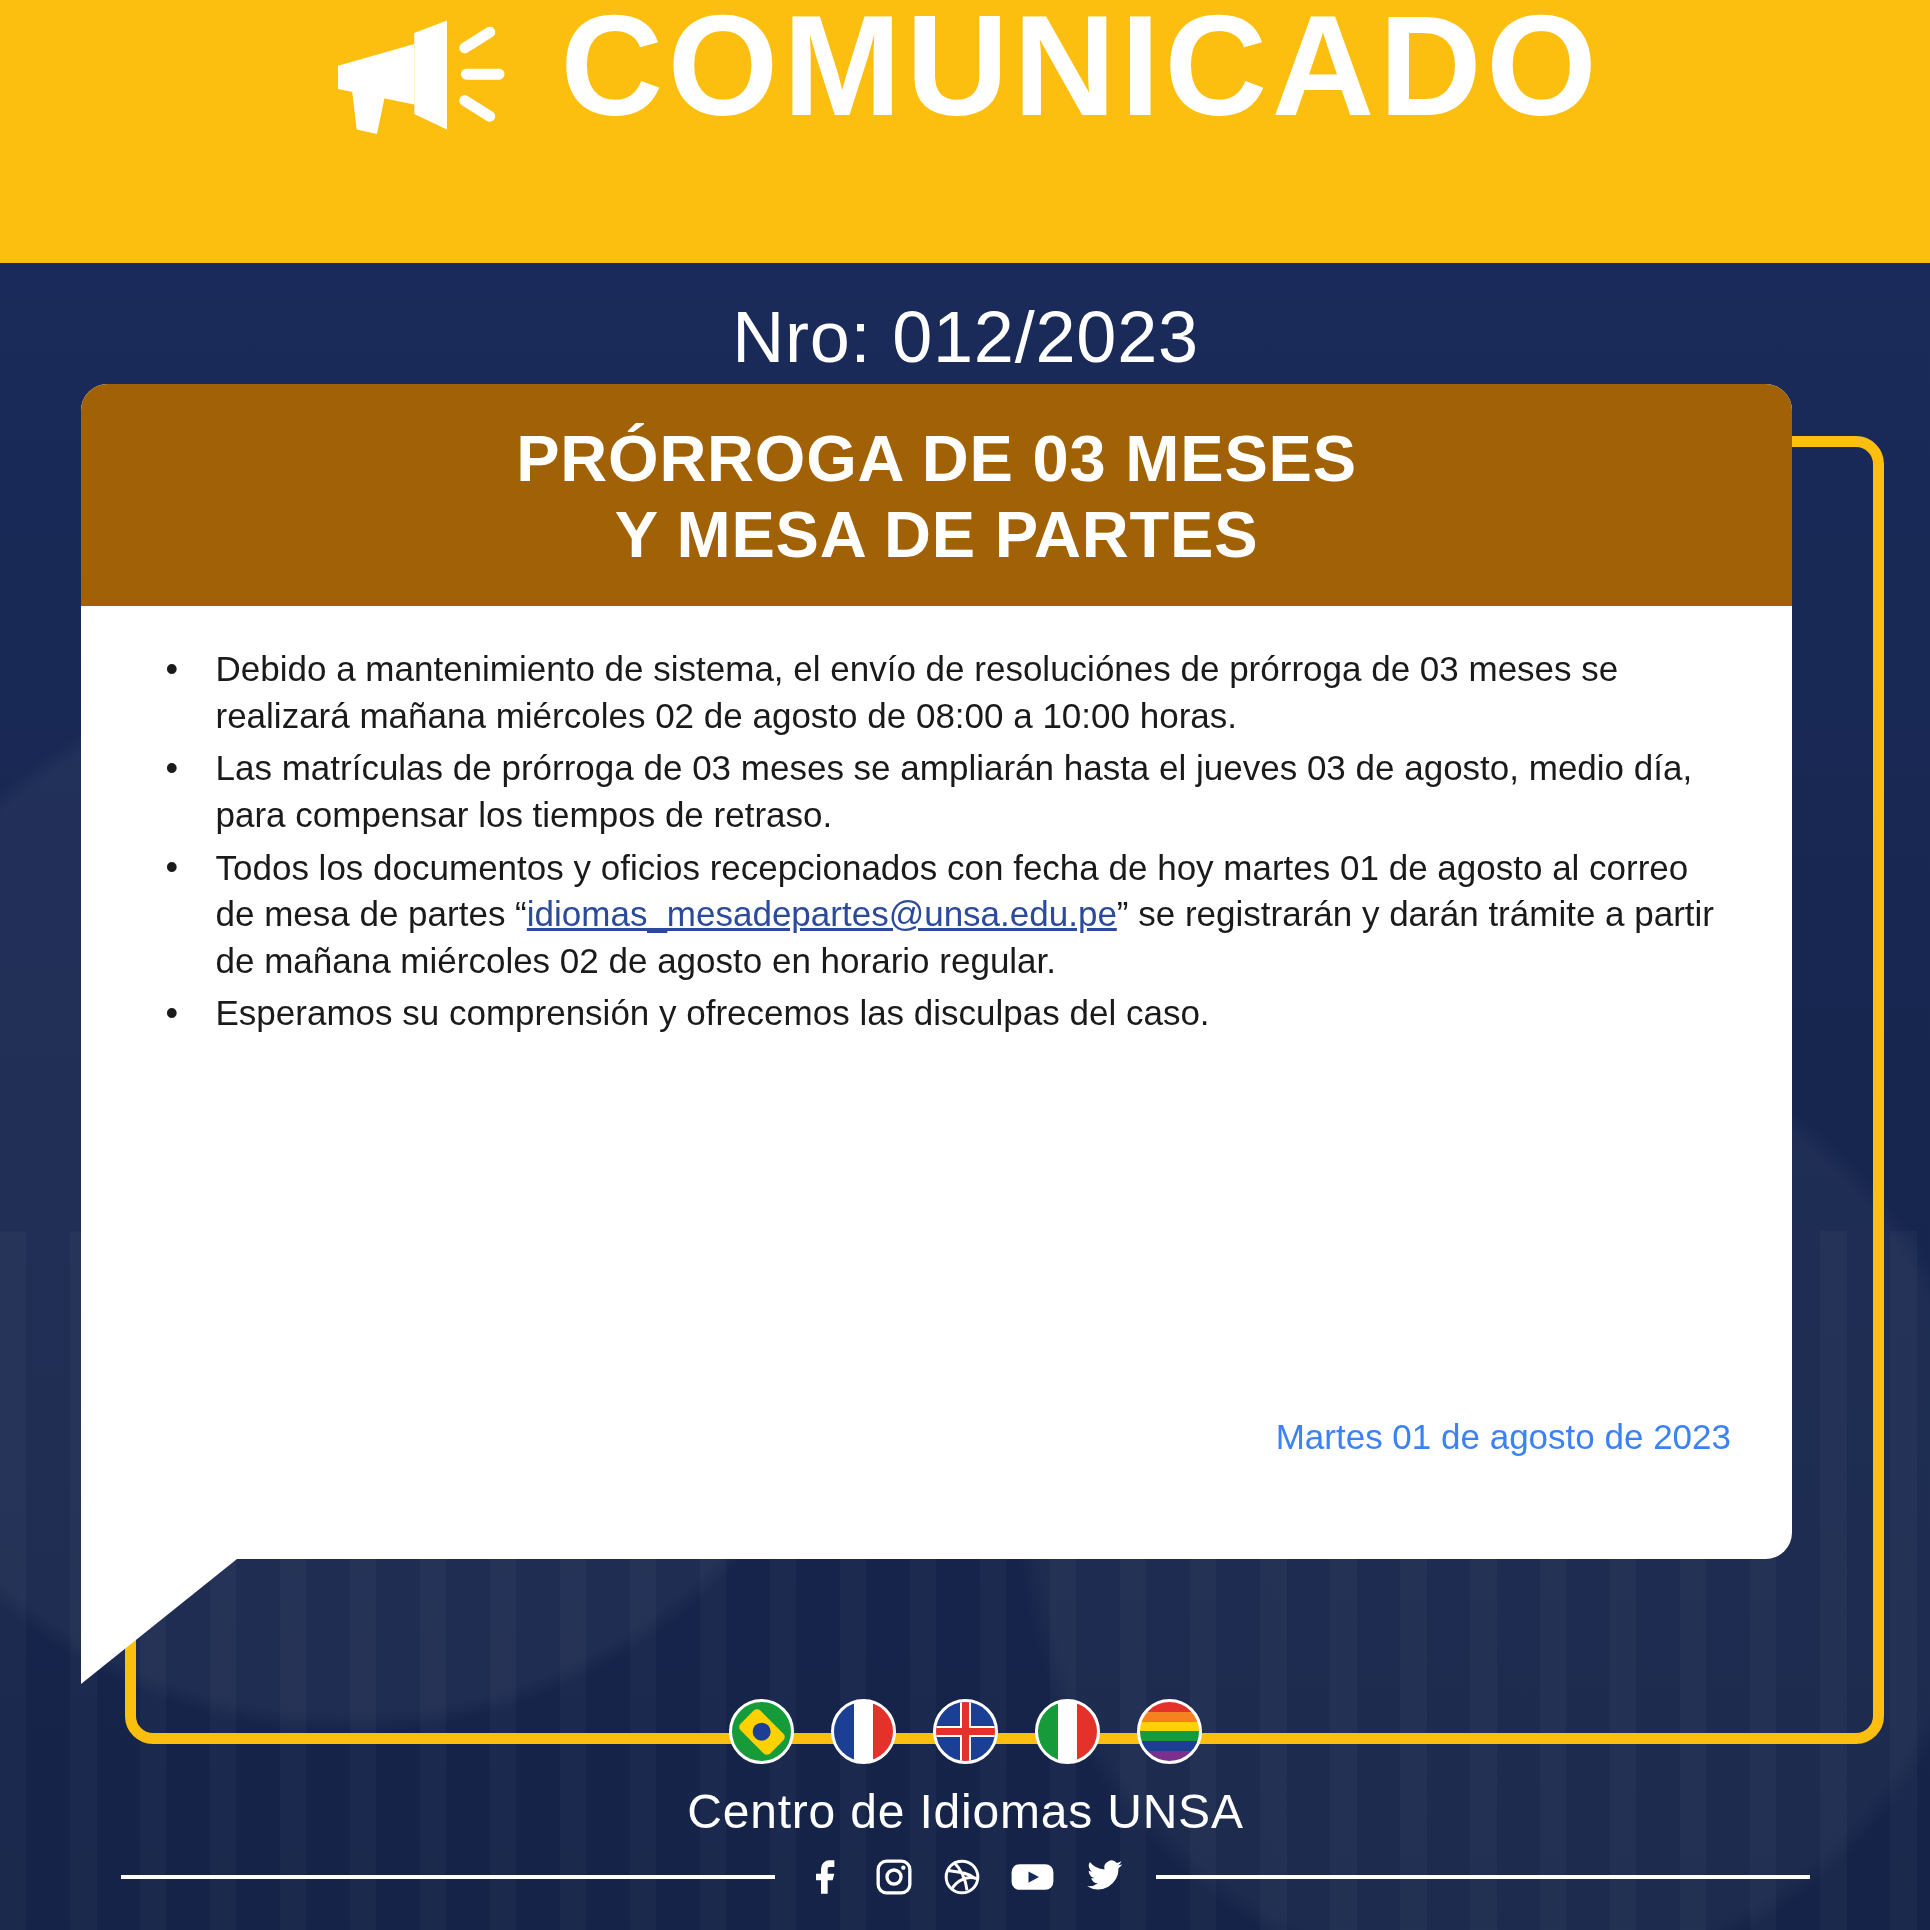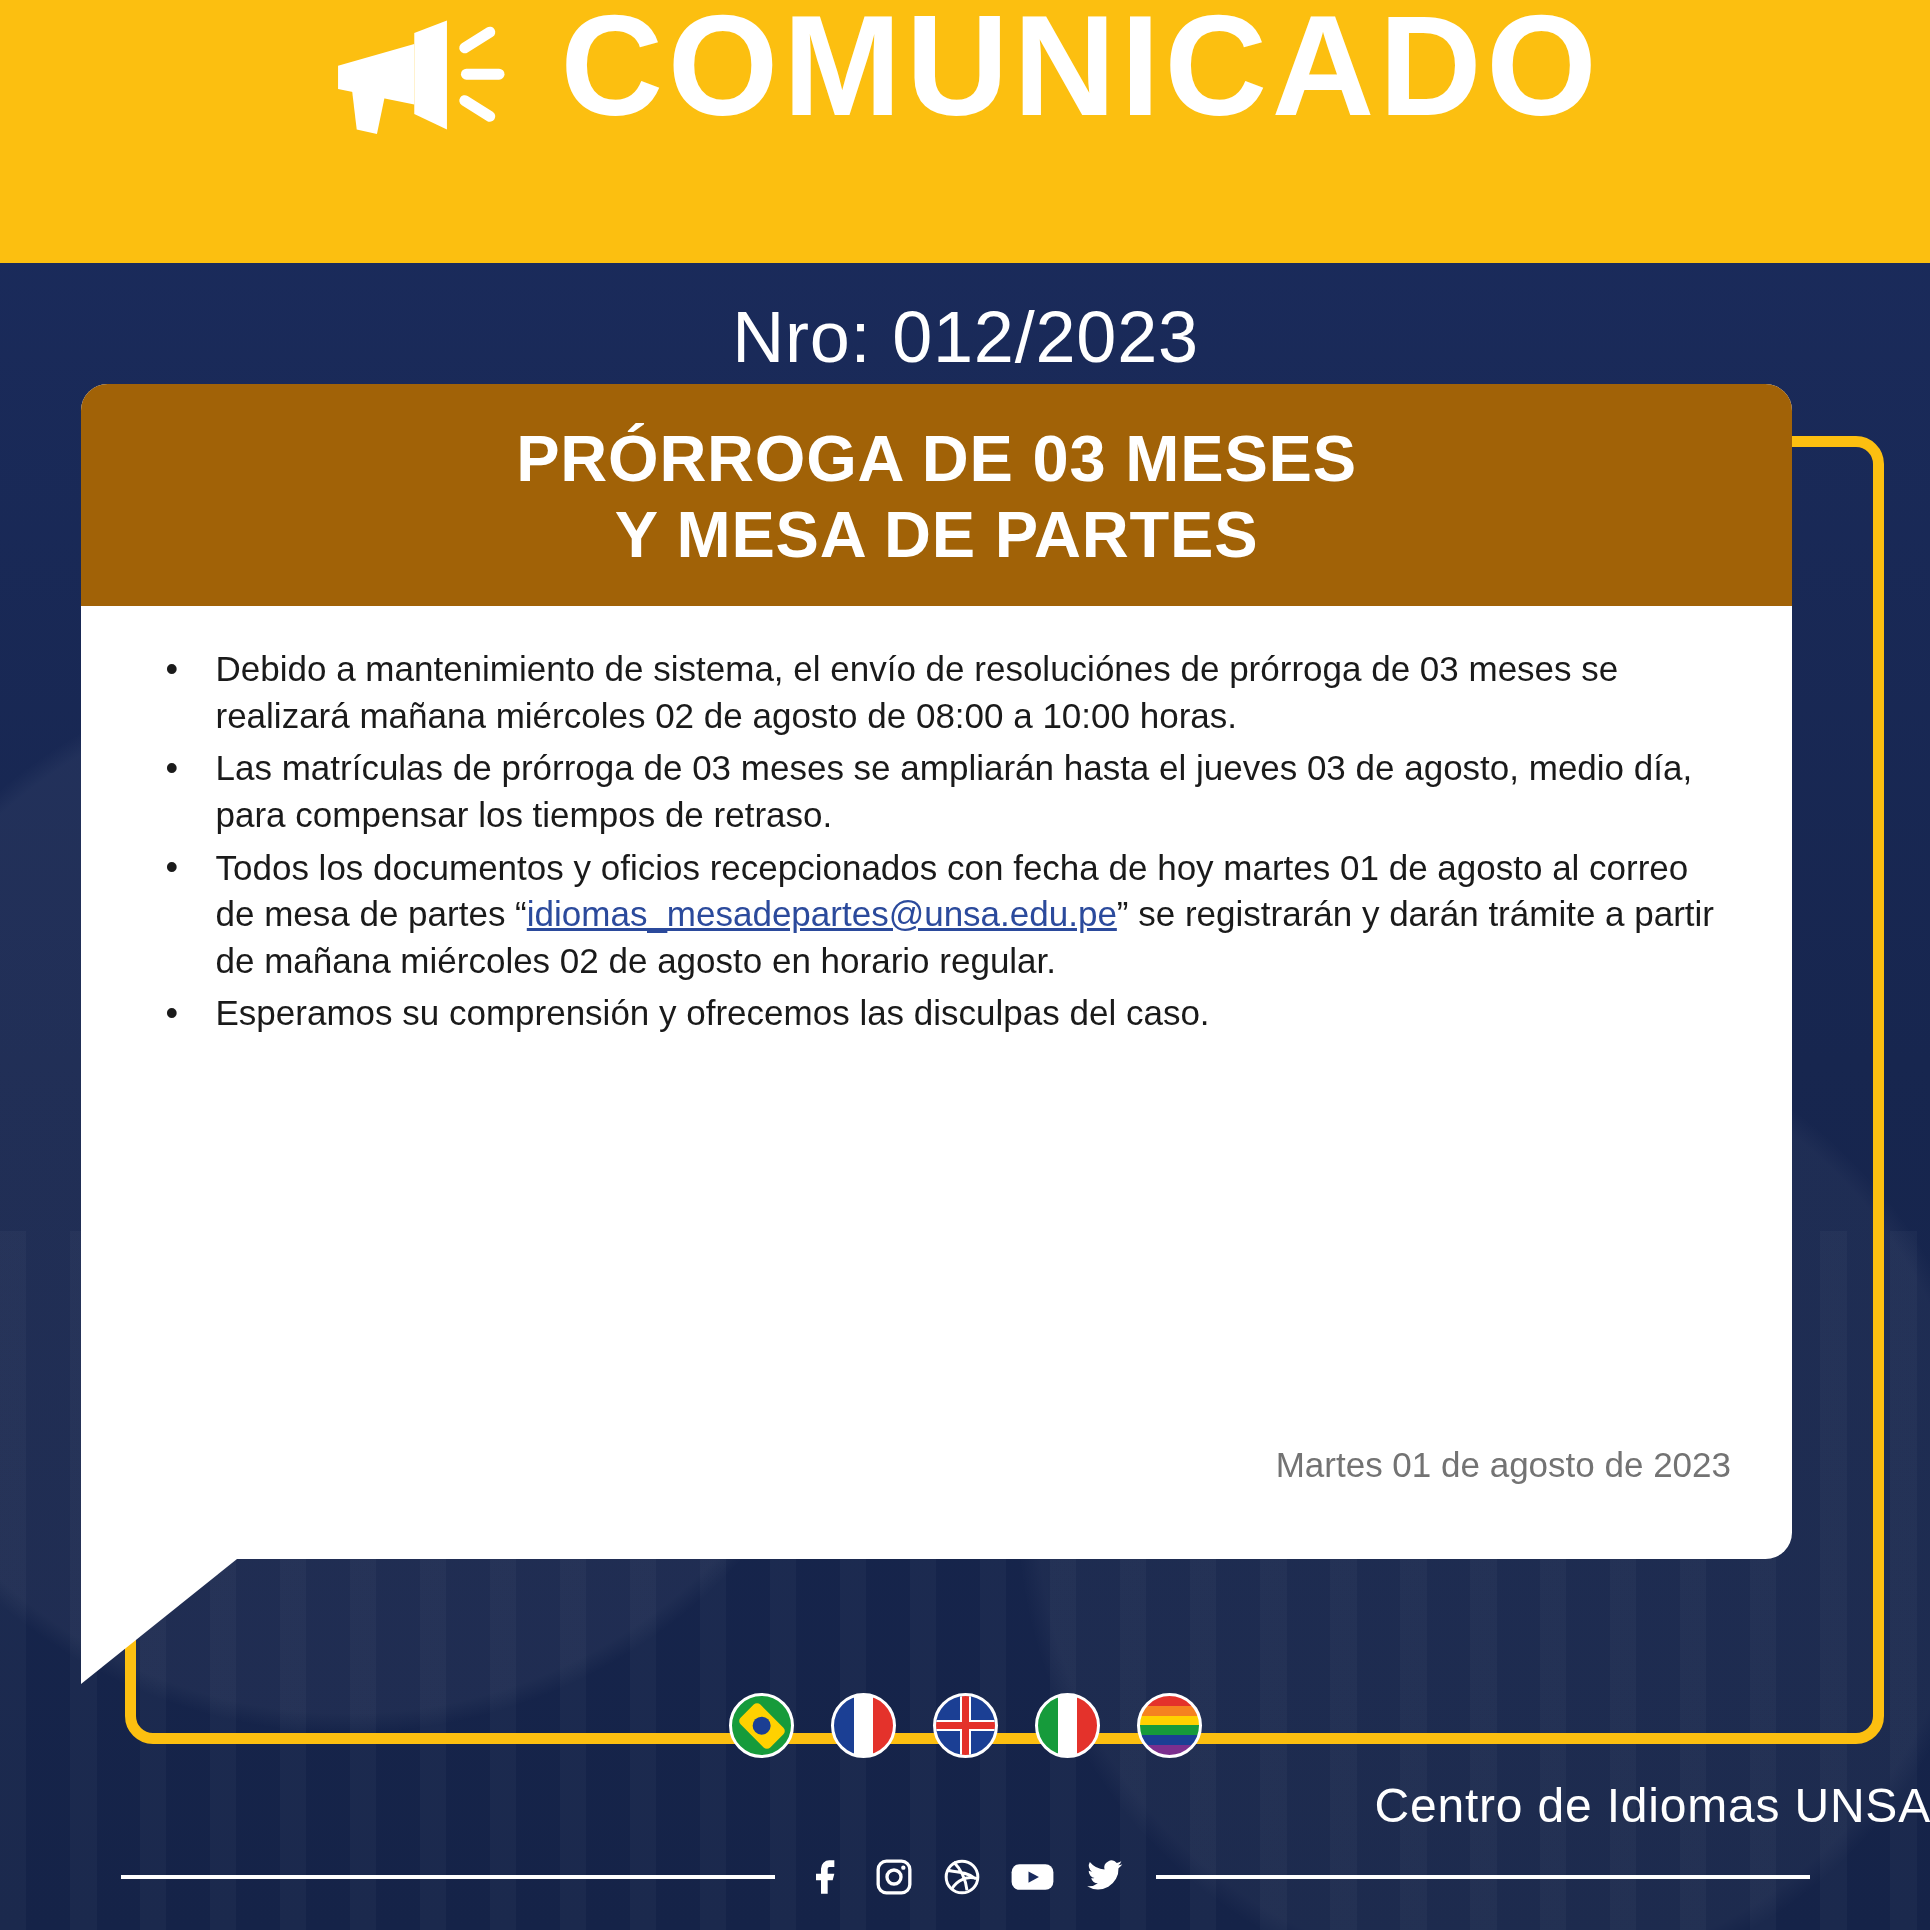--- a/index.html
+++ b/index.html
@@ -136,23 +136,23 @@
     top: -1.6px;
     font-size: 36px;
   }
   .mail-link {
     color: #2b4a9c;
     text-decoration: underline;
   }
   .sign {
     position: absolute;
     right: 61px;
-    bottom: 72px;
+    bottom: 100px;
     text-align: right;
-    color: #737373;
+    color: #3b82f6;
   }
   .sign-date { font-size: 35px; line-height: 1.3; }
   .sign-name { font-size: 35px; font-weight: bold; line-height: 1.3; }
 
   
   .tail {
     position: absolute;
     left: 0;
     top: 1175px;
     width: 0; height: 0;
@@ -226,22 +226,21 @@
   }
   .flag-rainbow {
     background: linear-gradient(180deg,
       #e4322b 0 16.6%, #f58220 16.6% 33.2%, #ffd100 33.2% 49.8%,
       #169b3b 49.8% 66.4%, #1b3f94 66.4% 83%, #7b2f8e 83% 100%);
   }
   .footer-title {
     color: #ffffff;
     font-size: 48px;
     letter-spacing: 0.8px;
-    margin-bottom: 24px;
-    text-align: right;
+    margin-bottom: 18px;
   }
   .social-row {
     display: flex;
     align-items: center;
     justify-content: center;
     gap: 0;
   }
   .rule {
     height: 3.1px;
     background: #ffffff;

